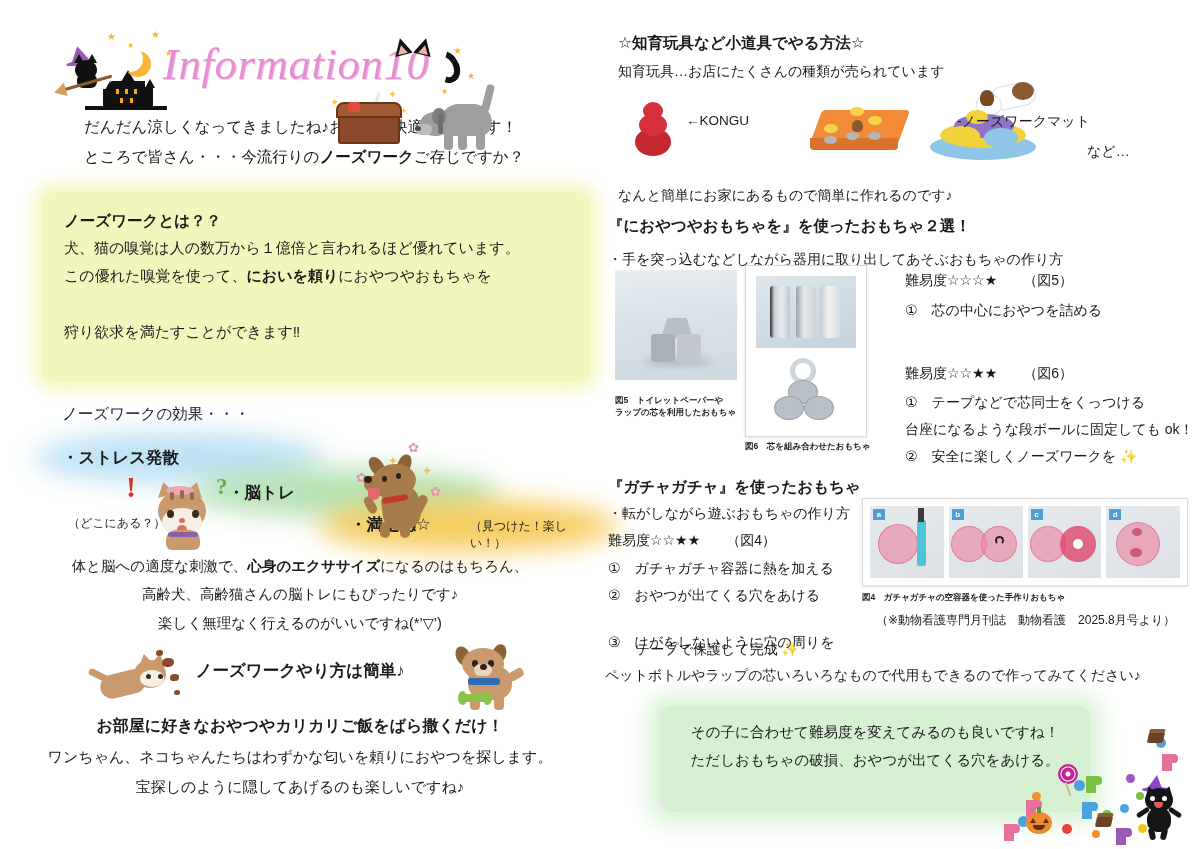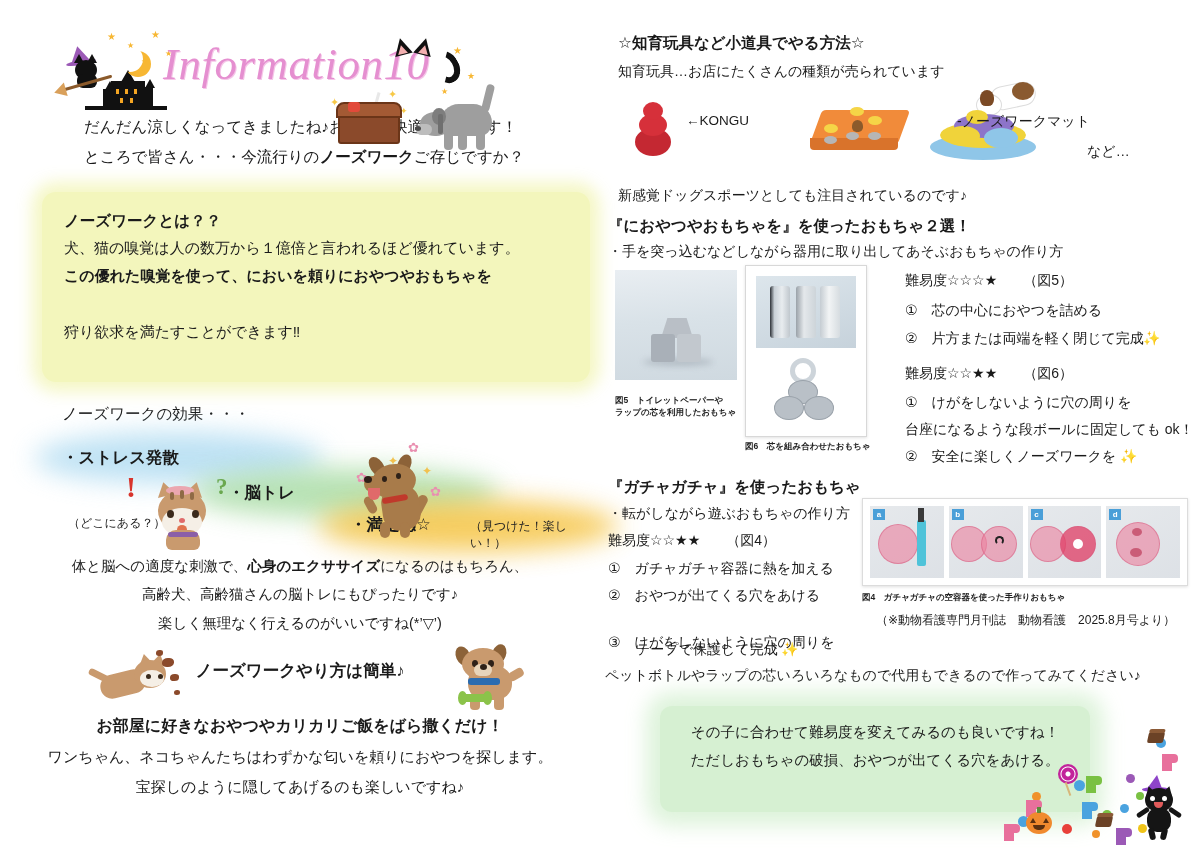--- a/index.html
+++ b/index.html
@@ -336,21 +336,21 @@
       <span class="star" style="left:412px;top:44px;font-size:9px;">★</span>
       <span class="star" style="left:386px;top:60px;font-size:8px;">★</span>
     </div>
 
     <div class="intro t">だんだん涼しくなってきましたね♪お散歩も快適な季節です！</div>
     <div class="intro t" style="top:142px;">ところで皆さん・・・今流行りの<b>ノーズワーク</b>ご存じですか？</div>
 
     <div id="yellow-box">
       <div class="inner" style="font-weight:bold;font-size:15.5px;">ノーズワークとは？？</div>
       <div class="inner" style="top:42px;">犬、猫の嗅覚は人の数万から１億倍と言われるほど優れています。</div>
-      <div class="inner" style="top:70px;font-weight:bold;">この優れた嗅覚を使って、<b>においを頼り</b>におやつやおもちゃを</div>
+      <div class="inner" style="top:70px;">この優れた嗅覚を使って、<b>においを頼り</b>におやつやおもちゃを</div>
       <div class="inner" style="top:126px;">狩り欲求を満たすことができます‼</div>
     </div>
 
     <div class="treasure">
       <span class="sparkg" style="left:0px;top:8px;">✦</span>
       <span class="sparkg" style="left:58px;top:0px;">✦</span>
       <span class="sparkg" style="left:70px;top:18px;font-size:9px;">✦</span>
       <div class="sword"></div>
       <div class="chest-gold"></div>
       <div class="chest-box"></div>
@@ -505,24 +505,24 @@
       <div class="layer" style="left:0;top:26px;width:106px;height:26px;background:#8fc6e8;"></div>
       <div class="layer" style="left:10px;top:14px;width:86px;height:26px;background:#f0d33a;"></div>
       <div class="layer" style="left:24px;top:6px;width:60px;height:24px;background:#8d74c9;"></div>
       <div class="layer" style="left:16px;top:18px;width:34px;height:20px;background:#f0d33a;"></div>
       <div class="layer" style="left:54px;top:20px;width:34px;height:20px;background:#8fc6e8;"></div>
       <div class="layer" style="left:36px;top:2px;width:22px;height:14px;background:#f0d33a;"></div>
     </div>
     <div class="r body-txt" style="left:357px;top:113px;">-ノーズワークマット</div>
     <div class="r body-txt" style="left:487px;top:143px;">など…</div>
 
-    <div class="r body-txt" style="left:18px;top:187px;">新感覚ドッグスポーツとしても注目されているのです♪</div>
+    <div class="r body-txt" style="left:18px;top:187px;">なんと簡単にお家にあるもので簡単に作れるのです♪</div>
 
     <div class="r sec-title" style="left:8px;top:216px;">『におやつやおもちゃを』を使ったおもちゃ２選！</div>
-    <div class="r body-txt" style="left:8px;top:243px;">・手を突っ込むなどしながら器用に取り出してあそぶおもちゃの作り方</div>
+    <div class="r body-txt" style="left:8px;top:251px;">・手を突っ込むなどしながら器用に取り出してあそぶおもちゃの作り方</div>
 
     <div style="position:absolute;left:5px;top:215px;width:270px;height:220px;">
       <div class="fig5-photo">
         <div class="f5-shadow"></div>
         <div class="fig5-obj">
           <div class="f5-a"></div>
             <div class="f5-b"></div>
             <div class="f5-c"></div>
         </div>
       </div>
@@ -542,26 +542,25 @@
           <div class="roll" style="left:44px;top:38px;"></div>
         </div>
       </div>
       <div class="photo-cap" style="left:140px;top:226px;">図6　芯を組み合わせたおもちゃ</div>
     </div>
 
     <div class="r body-txt" style="left:305px;top:272px;">
       <span>難易度☆☆☆★</span><span style="display:inline-block;width:26px;"></span><span>（図5）</span>
     </div>
     <div class="r body-txt" style="left:305px;top:302px;">①　芯の中心におやつを詰める</div>
-    <div class="r body-txt" style="left:305px;top:330px;">②　片方または両端を軽く閉じて完成✨</div>
 
     <div class="r body-txt" style="left:305px;top:365px;">
       <span>難易度☆☆★★</span><span style="display:inline-block;width:26px;"></span><span>（図6）</span>
     </div>
-    <div class="r body-txt" style="left:305px;top:394px;">①　けがをしないように穴の周りを</div>
+    <div class="r body-txt" style="left:305px;top:394px;">①　テープなどで芯同士をくっつける</div>
     <div class="r body-txt" style="left:305px;top:421px;">台座になるような段ボールに固定しても ok！</div>
     <div class="r body-txt" style="left:305px;top:448px;">②　安全に楽しくノーズワークを ✨</div>
 
     <div class="r sec-title" style="left:8px;top:477px;">『ガチャガチャ』を使ったおもちゃ</div>
     <div class="r body-txt" style="left:8px;top:505px;">・転がしながら遊ぶおもちゃの作り方</div>
     <div class="r body-txt" style="left:8px;top:532px;">
       <span>難易度☆☆★★</span><span style="display:inline-block;width:26px;"></span><span>（図4）</span>
     </div>
     <div class="r body-txt" style="left:8px;top:560px;">①　ガチャガチャ容器に熱を加える</div>
     <div class="r body-txt" style="left:8px;top:587px;">②　おやつが出てくる穴をあける</div>

